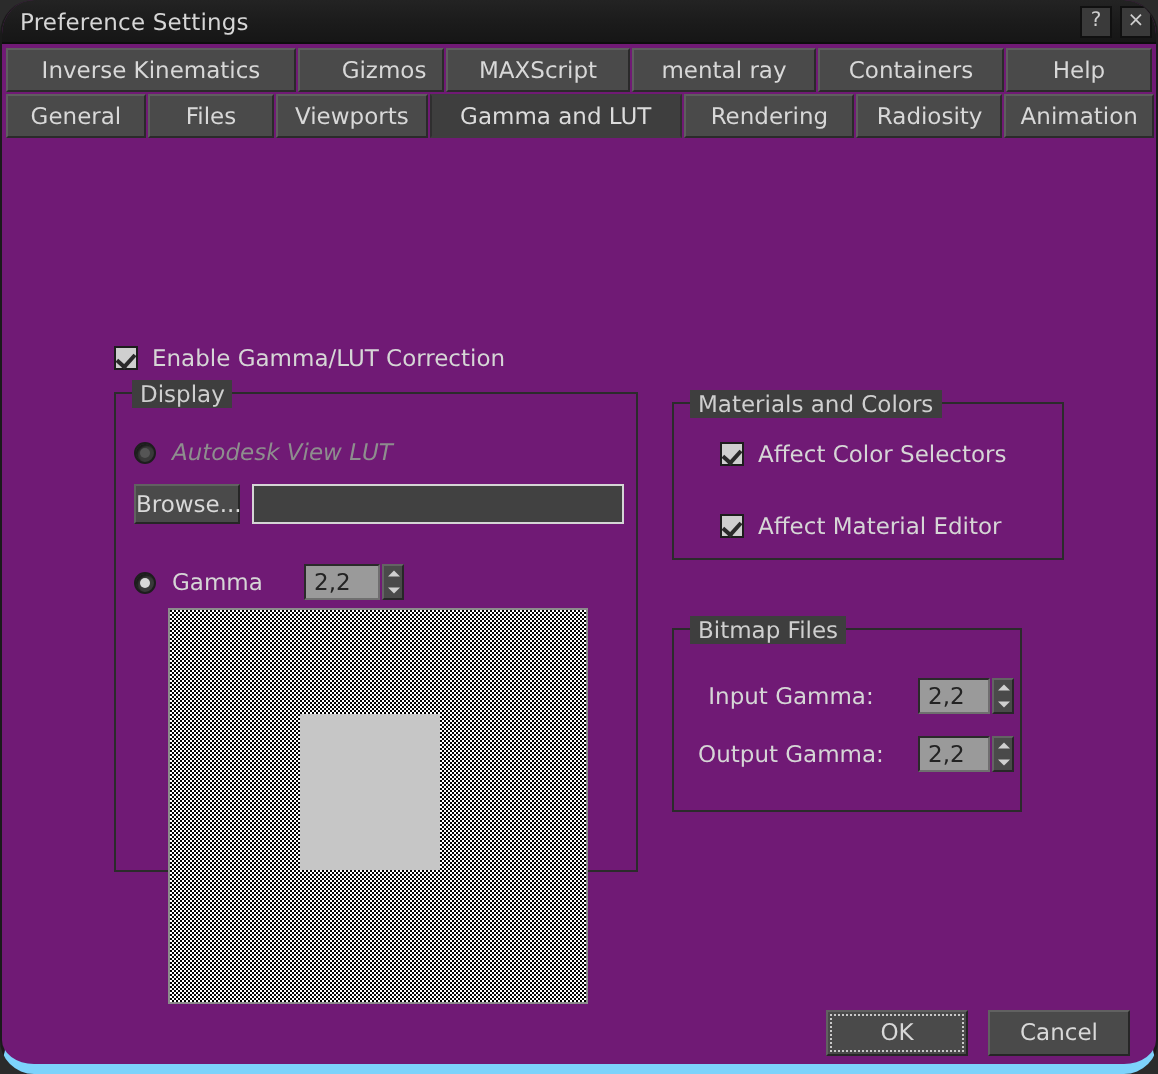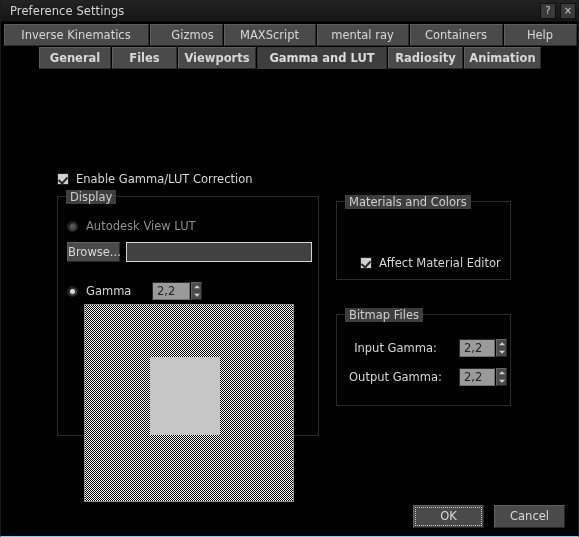--- a/index.html
+++ b/index.html
@@ -8,26 +8,27 @@
     background: #2b2b2b;
   }
   body {
     font-family: "DejaVu Sans", "Liberation Sans", sans-serif;
   }
 
   .window {
     position: relative;
     width: 579px;
     height: 537px;
-    background: #000000;
+    background: #701a75;
     box-sizing: border-box;
     overflow: hidden;
     border-left: 1px solid #1a1a1a;
     border-right: 1px solid #1a1a1a;
-    border-bottom: 1px solid #7dd3fc;
+    border-bottom: 5px solid #7dd3fc;
+    border-radius: 17px;
   }
 
   
   .titlebar {
     position: absolute;
     left: 0; top: 0;
     width: 579px;
     height: 22px;
     background: linear-gradient(to bottom, #232323 0%, #1b1b1b 55%, #161616 100%);
     border-bottom: 1px solid #0d0d0d;
@@ -68,24 +69,23 @@
     height: 51px;
   }
   .tabrow {
     position: absolute;
     left: 0;
     width: 579px;
     height: 23px;
     display: flex;
     box-sizing: border-box;
     padding: 0 2px;
-    justify-content: center;
   }
   .tabrow.row1 { top: 2px; }
-  .tabrow.row2 { top: 25px; font-weight: bold; }
+  .tabrow.row2 { top: 25px; }
 
   .tab {
     position: relative;
     height: 22px;
     background: #4a4a4a;
     border-left: 1px solid #5e5e5e;
     border-top: 1px solid #5e5e5e;
     border-right: 1px solid #2a2a2a;
     border-bottom: 1px solid #2a2a2a;
     color: #d8d8d8;
@@ -197,21 +197,21 @@
     left: 2px; top: 2px;
     width: 5px; height: 5px;
     border-radius: 50%;
     background: #555;
   }
   .radio-label {
     font-size: 11.5px;
     color: #d6d6d6;
     white-space: nowrap;
   }
-  .radio-label.disabled { color: #8e8e8e; }
+  .radio-label.disabled { color: #8e8e8e; font-style: italic; }
 
   
   .btn {
     position: absolute;
     background: #4a4a4a;
     border-top: 1px solid #616161;
     border-left: 1px solid #616161;
     border-right: 1px solid #262626;
     border-bottom: 1px solid #262626;
     color: #d9d9d9;
@@ -337,20 +337,21 @@
         <div class="tab" style="width: 92px;">MAXScript</div>
         <div class="tab" style="width: 92px;">mental ray</div>
         <div class="tab" style="width: 93px;">Containers</div>
         <div class="tab" style="width: 73px;">Help</div>
       </div>
     <div class="tabrow row2" id="tabrow2">
         <div class="tab" style="width: 72px;">General</div>
         <div class="tab" style="width: 65px;">Files</div>
         <div class="tab" style="width: 78px;">Viewports</div>
         <div class="tab active" style="width: 130px;">Gamma and LUT</div>
+        <div class="tab" style="width: 88px;">Rendering</div>
         <div class="tab" style="width: 75px;">Radiosity</div>
         <div class="tab" style="width: 77px;">Animation</div>
       </div>
   </div>
 
   <div class="content">
 
     <div class="chk-row" style="left:56px; top:99px;">
       <div class="chkbox checked"></div>
       <div class="chk-label">Enable Gamma/LUT Correction</div>
@@ -376,23 +377,27 @@
         <div class="up"></div>
         <div class="dn"></div>
       </div>
 
       <div class="preview-wrap" style="left:26px; top:107px; width:210px; height:198px;">
         <div class="preview-checker"></div>
         <div class="preview-square" style="left:65px; top:52px; width:70px; height:78px;"></div>
       </div>
     </div>
 
-    <div class="group" style="left:335px; top:128px; width:175px; height:79px;">
+    <div class="group" style="left:335px; top:128px; width:196px; height:79px;">
       <div class="glabel">Materials and Colors</div>
 
+      <div class="chk-row" style="left:23px; top:18px;">
+        <div class="chkbox checked"></div>
+        <div class="chk-label">Affect Color Selectors</div>
+      </div>
 
       <div class="chk-row" style="left:23px; top:54px;">
         <div class="chkbox checked"></div>
         <div class="chk-label">Affect Material Editor</div>
       </div>
     </div>
 
     <div class="group" style="left:335px; top:241px; width:175px; height:92px;">
       <div class="glabel">Bitmap Files</div>
 

